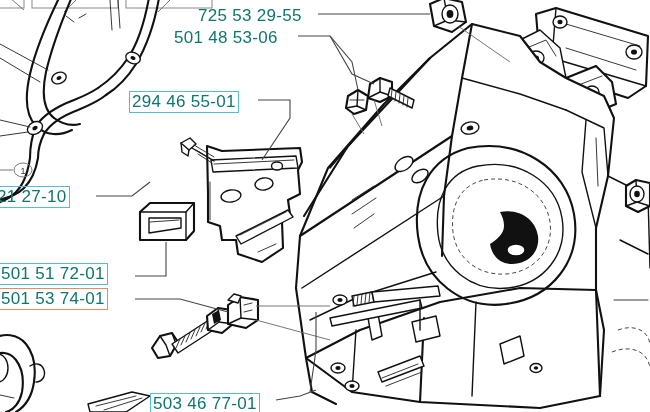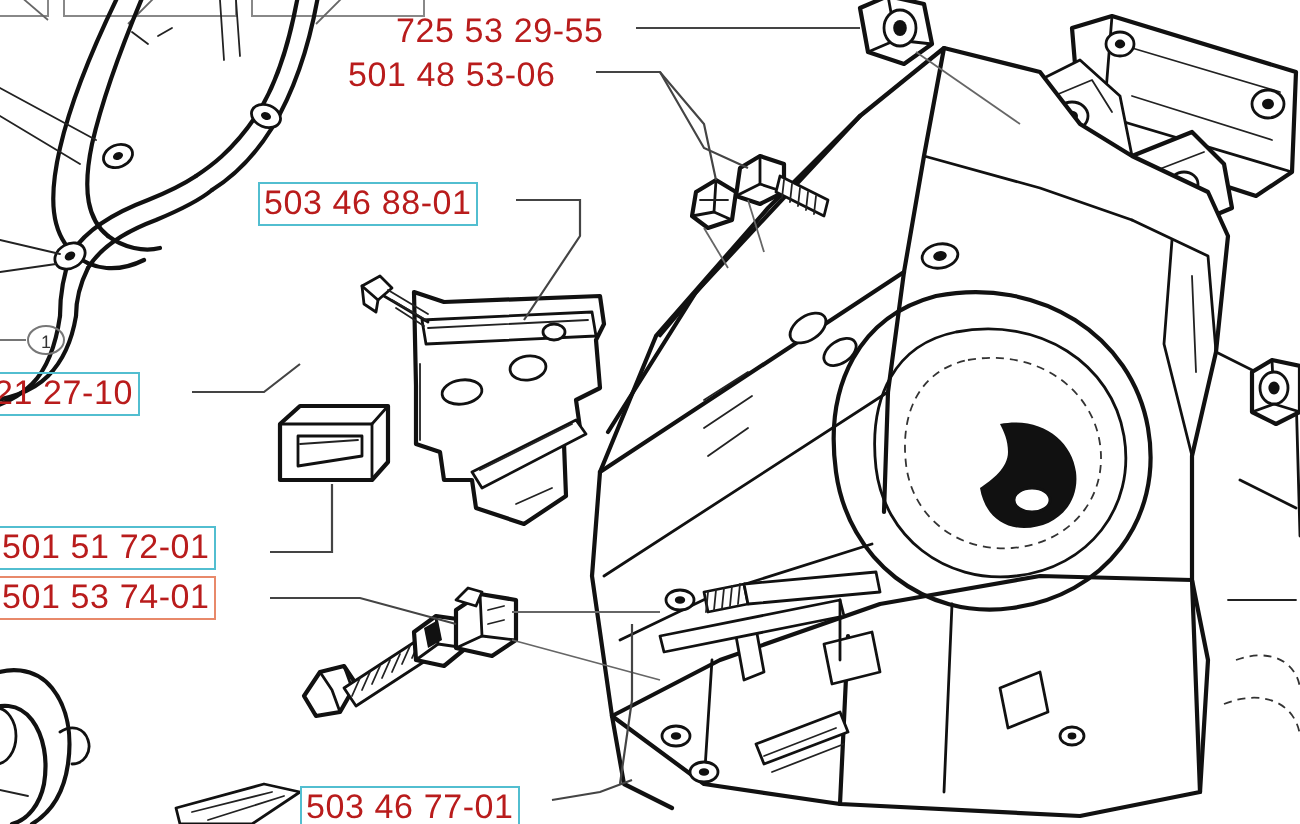--- a/index.html
+++ b/index.html
@@ -23,21 +23,21 @@
     width: 650px;
     height: 412px;
   }
   .callout {
     position: absolute;
     white-space: nowrap;
     font-family: "Liberation Sans", sans-serif;
     font-size: 17px;
     font-weight: 400;
     letter-spacing: 0.3px;
-    color: #b91c1c;
+    color: #0f766e;
     line-height: 1;
   }
   .callout.boxed-teal {
     border: 1.5px solid #52bed0;
     padding: 1px 2px 2px 2px;
     background: rgba(255,255,255,0.0);
   }
   .callout.boxed-salmon {
     border: 1.5px solid #e8896a;
     padding: 1px 2px 2px 2px;
@@ -440,21 +440,21 @@
       <path class="leadthin" d="M 256 320 L 330 340"></path>
       <path class="leadthin" d="M 256 306 L 330 306"></path>
       <path class="lead" d="M 310 392 L 316 350 L 316 312"></path>
     </g>
   </svg>
 
   <div class="callout plain" style="left:196px; top:6px;">725 53 29-55</div>
 
   <div class="callout plain" style="left:172px; top:28px;">501 48 53-06</div>
 
-  <div class="callout boxed-teal" style="left:129px; top:91px;">503 46 88-01</div>
+  <div class="callout boxed-teal" style="left:129px; top:91px;">294 46 55-01</div>
 
   <div class="callout boxed-teal" style="left:-6px; top:186px;">21 27-10</div>
 
   <div class="callout boxed-teal" style="left:-2px; top:263px;">501 51 72-01</div>
 
   <div class="callout boxed-salmon" style="left:-2px; top:288px;">501 53 74-01</div>
 
   <div class="callout boxed-teal" style="left:150px; top:393px;">503 46 77-01</div>
 
 </div>

